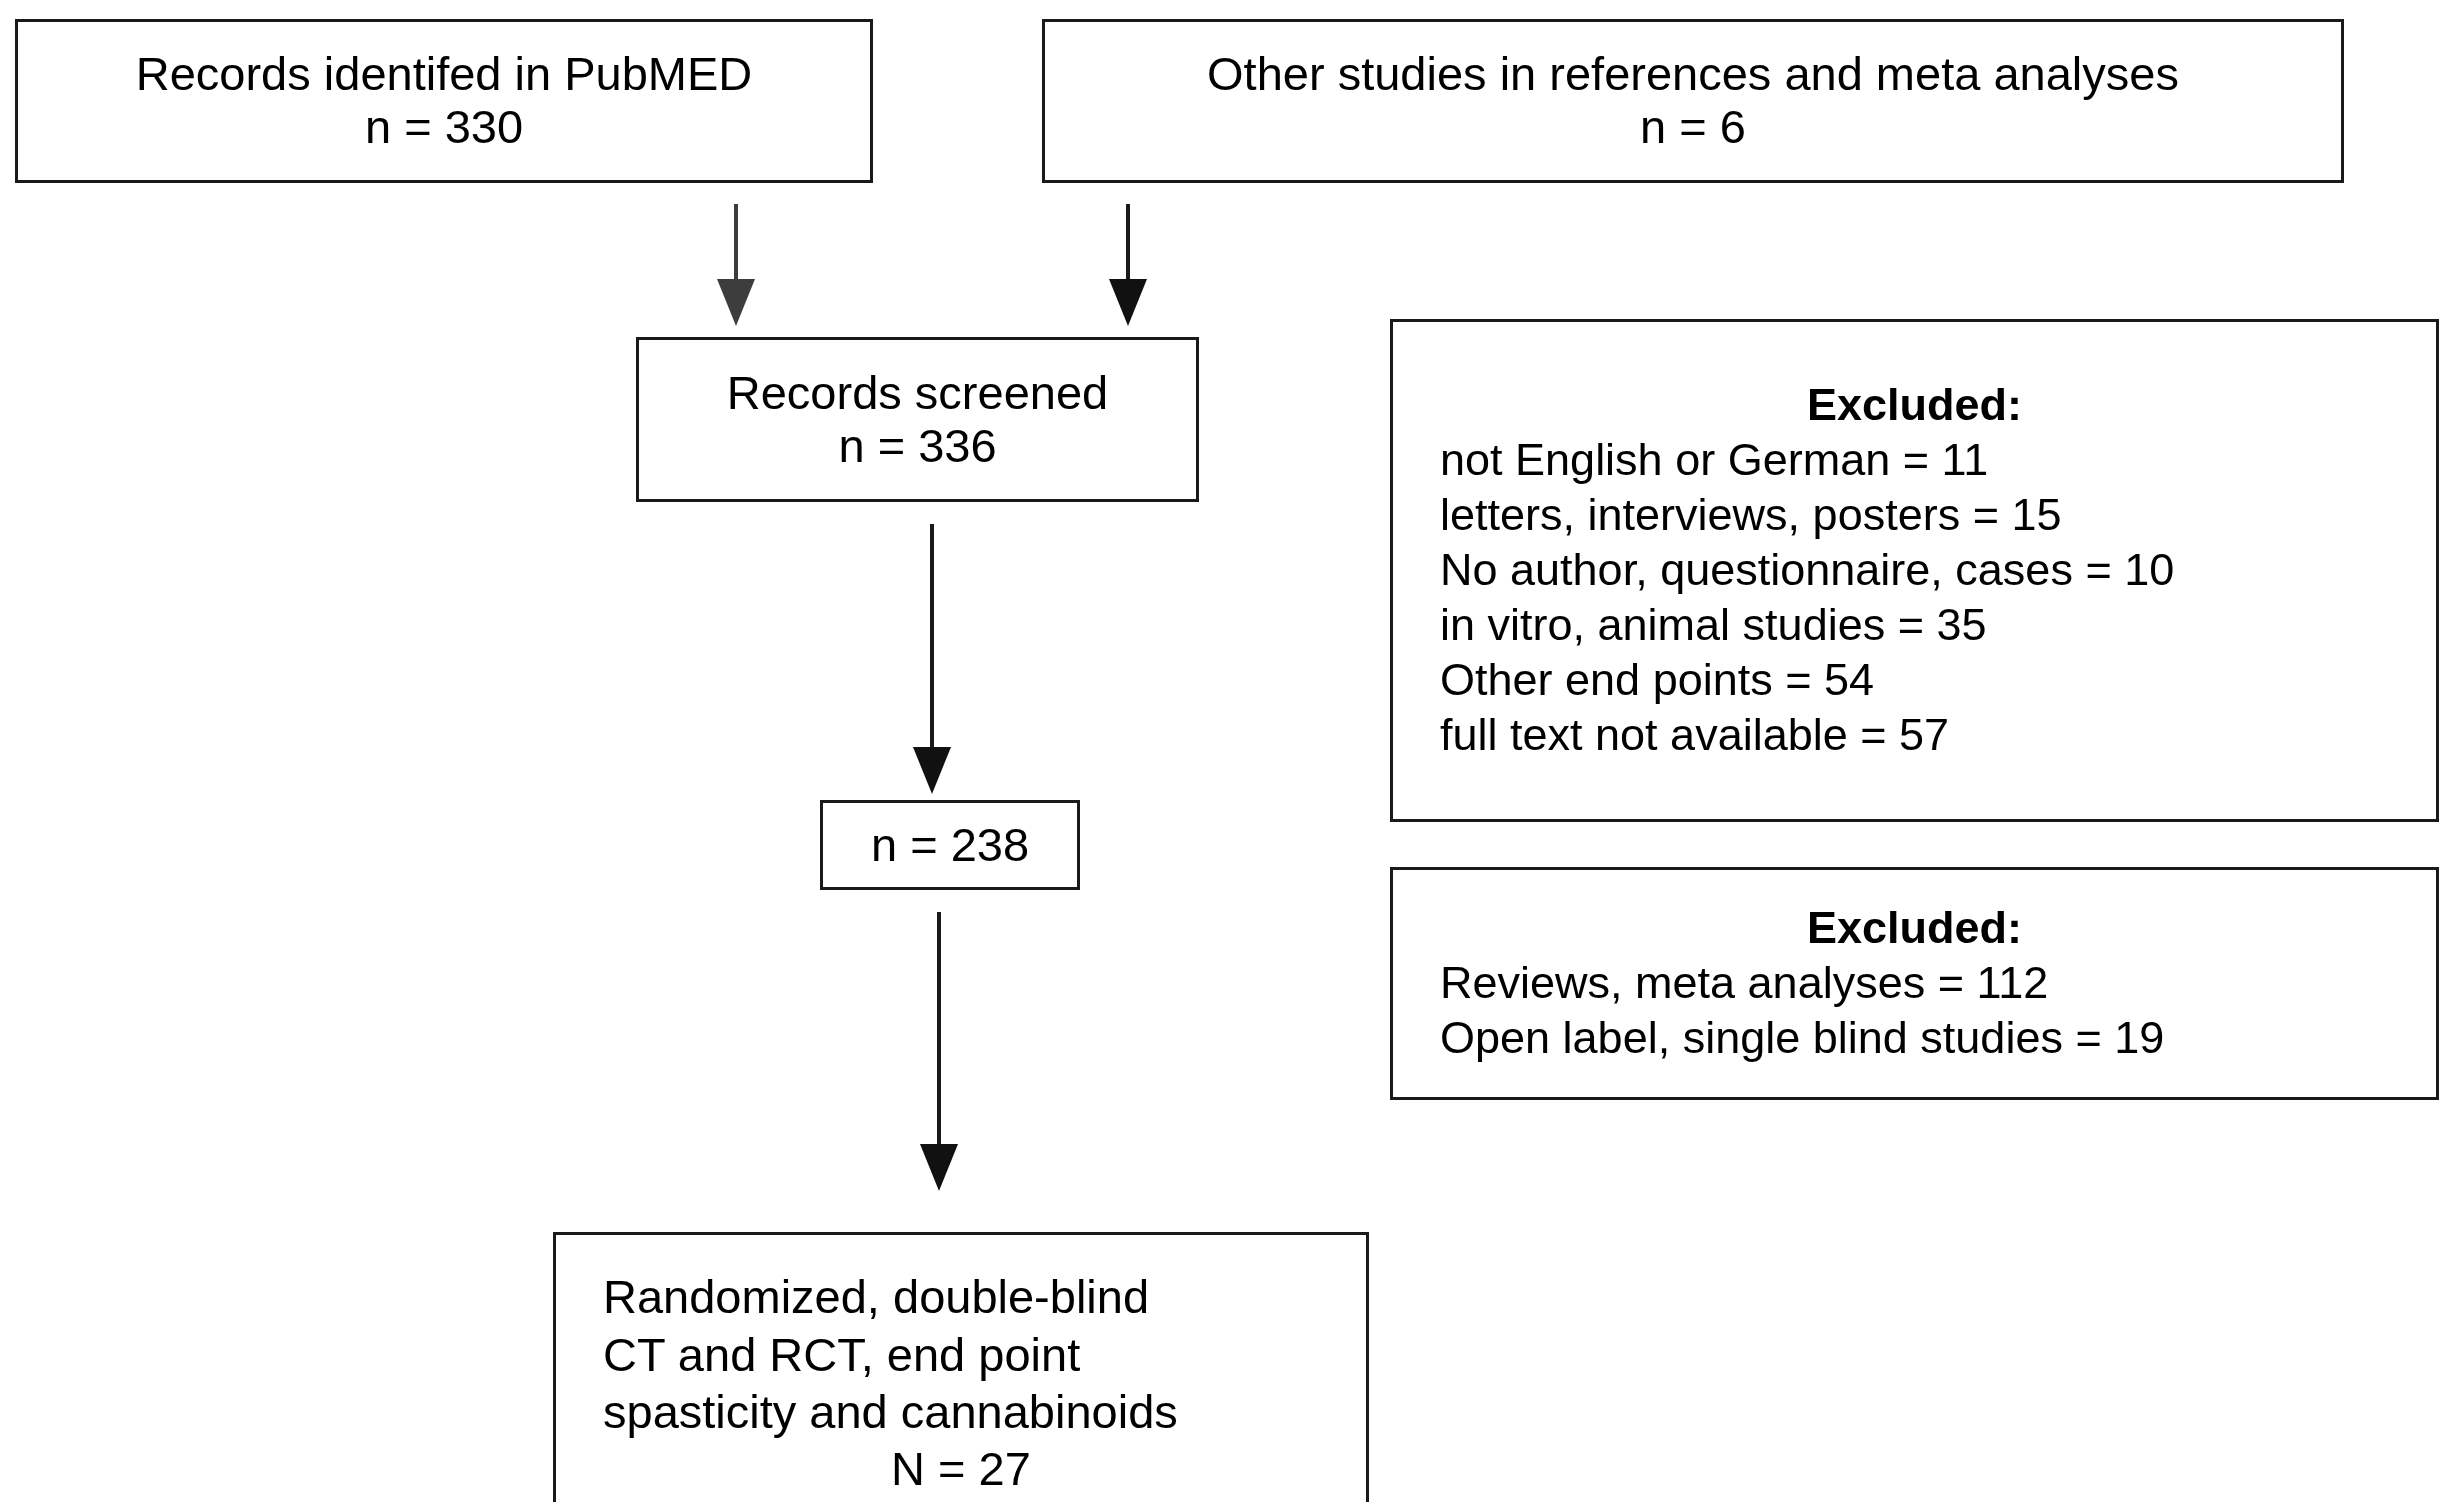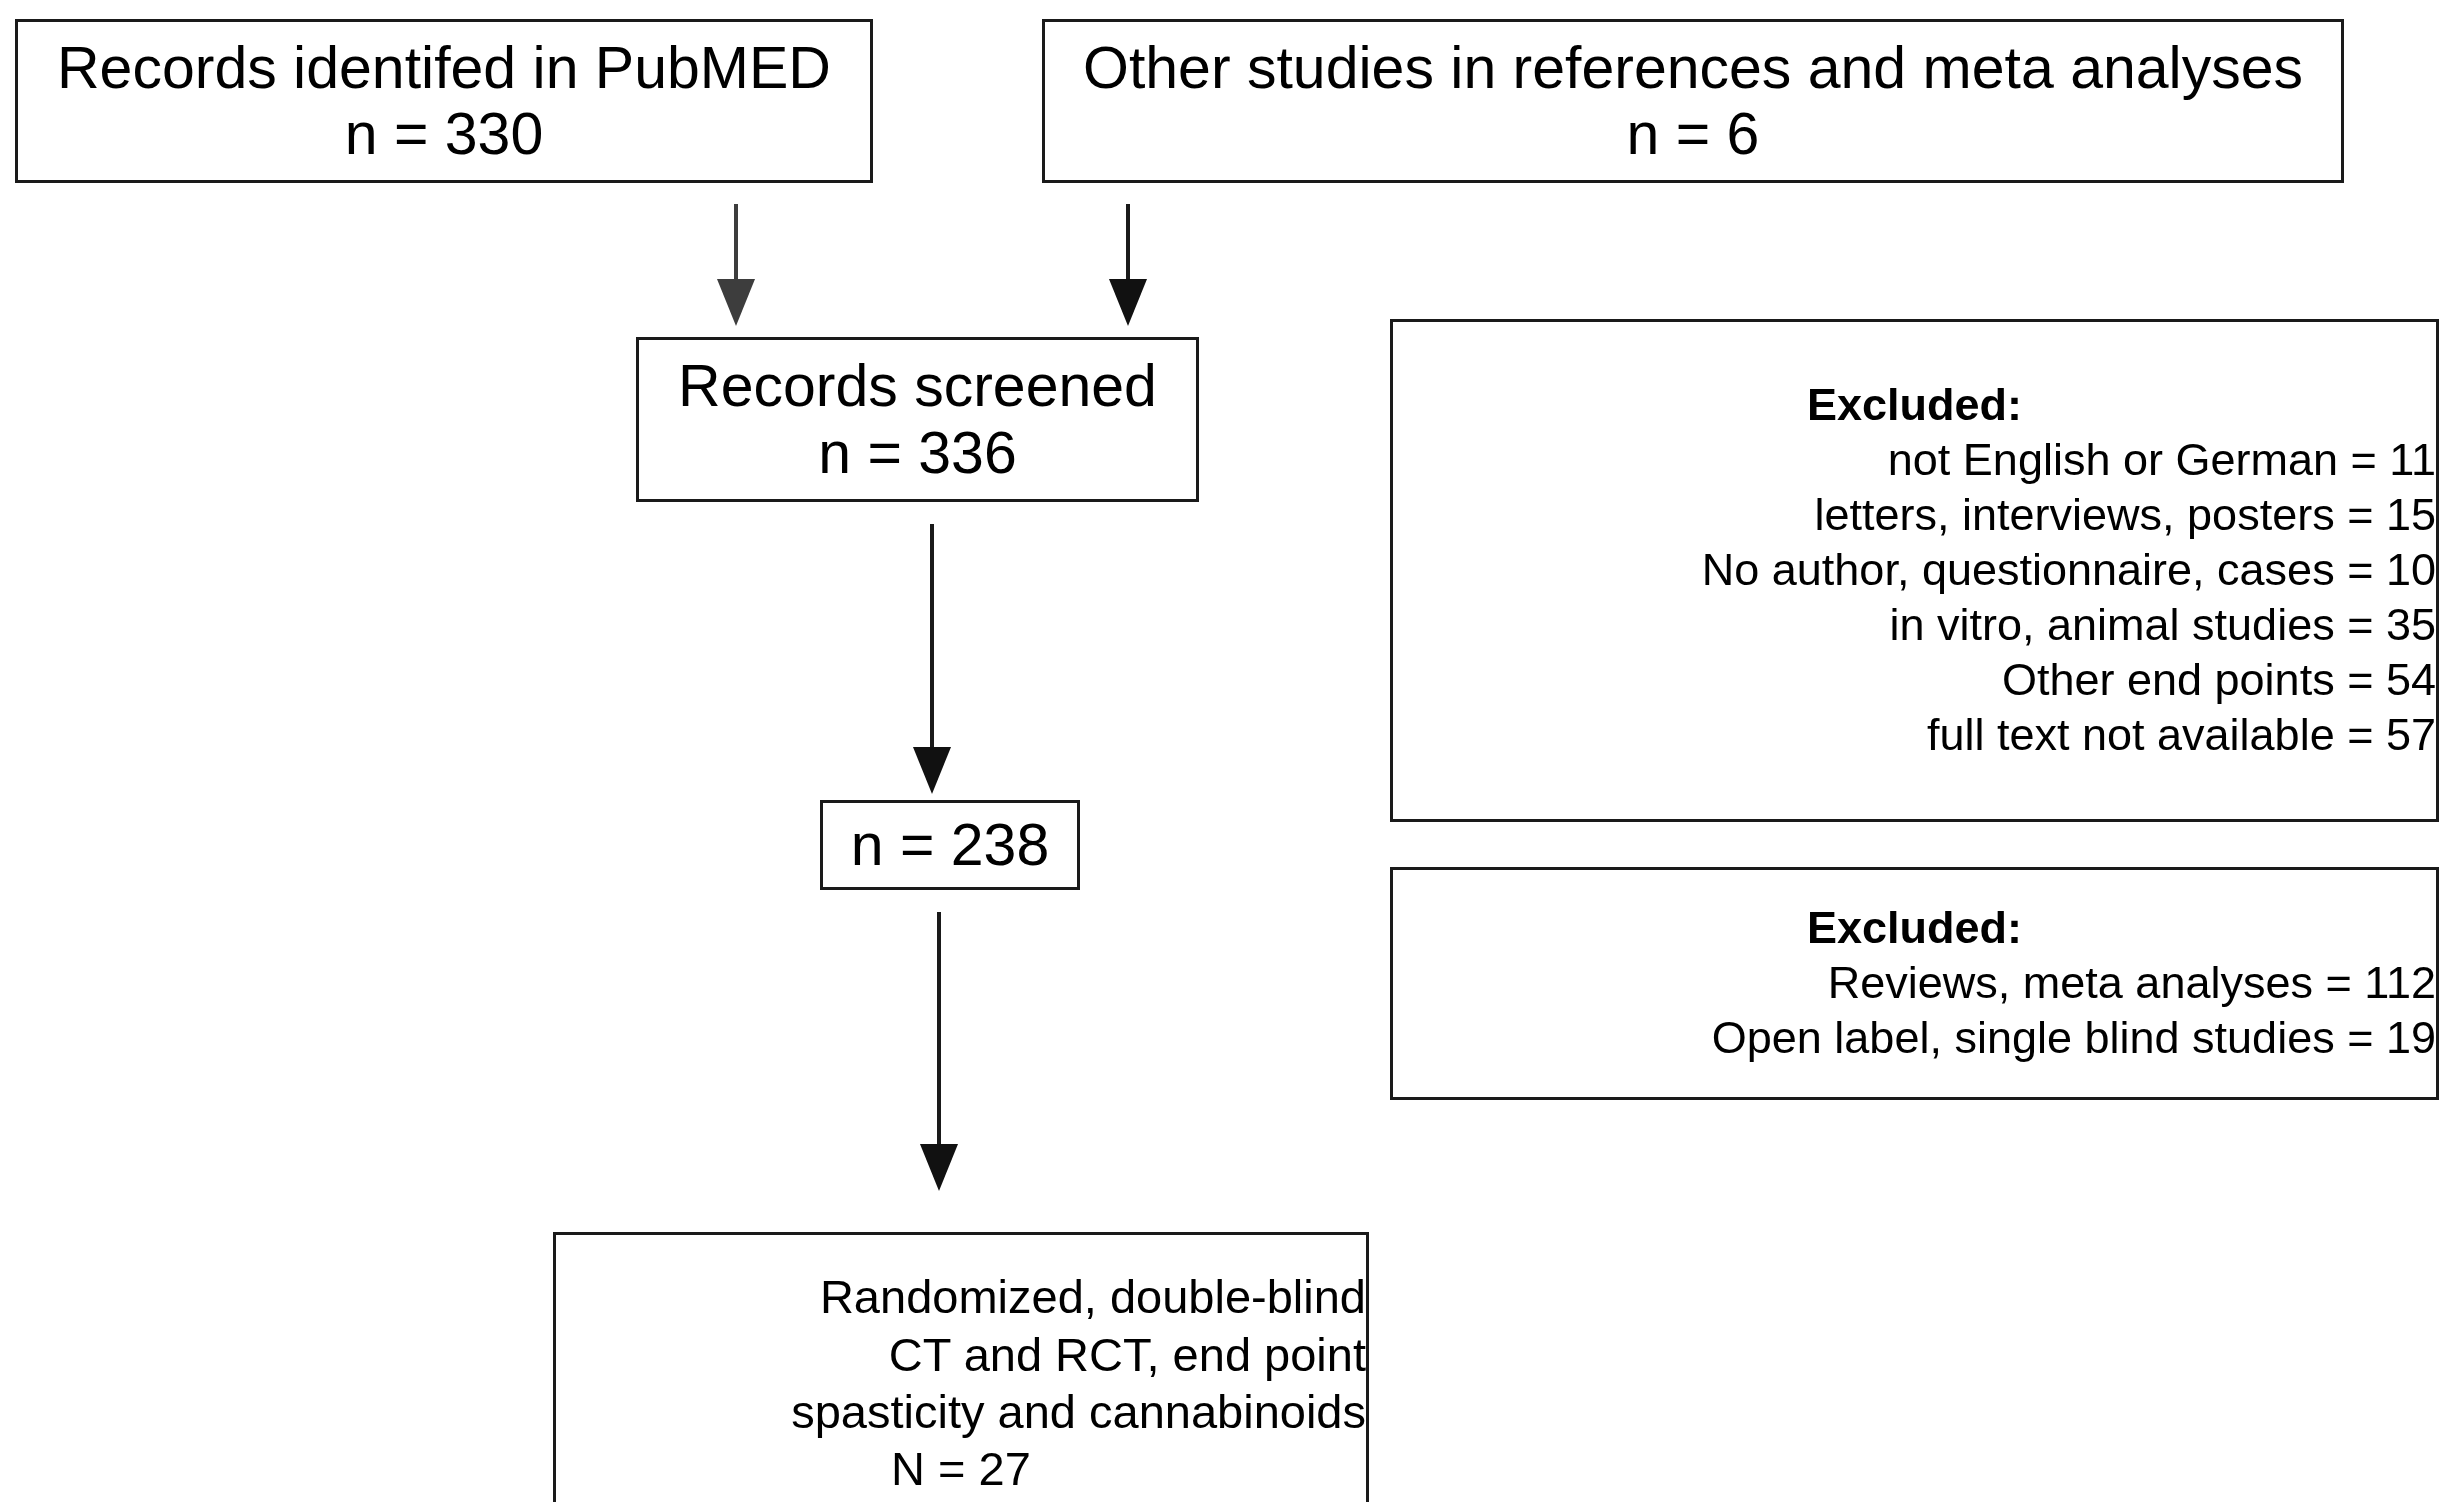--- a/index.html
+++ b/index.html
@@ -19,29 +19,29 @@
     overflow: hidden;
   }
   .node {
     position: absolute;
     box-sizing: border-box;
     background: #ffffff;
     border: 3px solid #1a1a1a;
     display: flex;
     flex-direction: column;
     justify-content: center;
-    font-size: 59px;
+    font-size: 47px;
     line-height: 1.12;
   }
   .node .line {
     display: block;
     white-space: nowrap;
   }
   .center { text-align: center; }
-  .leftal { text-align: right; padding-left: 13px; }
+  .leftal { text-align: left; padding-left: 5px; margin-left: 42px; }
   .bold { font-weight: bold; }
 
   
   #node-pubmed      { left: 15px;   top: 19px;   width: 858px; height: 164px; }
   #node-other       { left: 1042px; top: 19px;   width: 1302px; height: 164px; }
   #node-screened    { left: 636px;  top: 337px;  width: 563px;  height: 165px; }
   #node-excluded-1  { left: 1390px; top: 319px;  width: 1049px; height: 503px;
                       font-size: 45px; line-height: 1.22; }
   #node-excluded-2  { left: 1390px; top: 867px; width: 1049px; height: 233px;
                       font-size: 45px; line-height: 1.22; }

